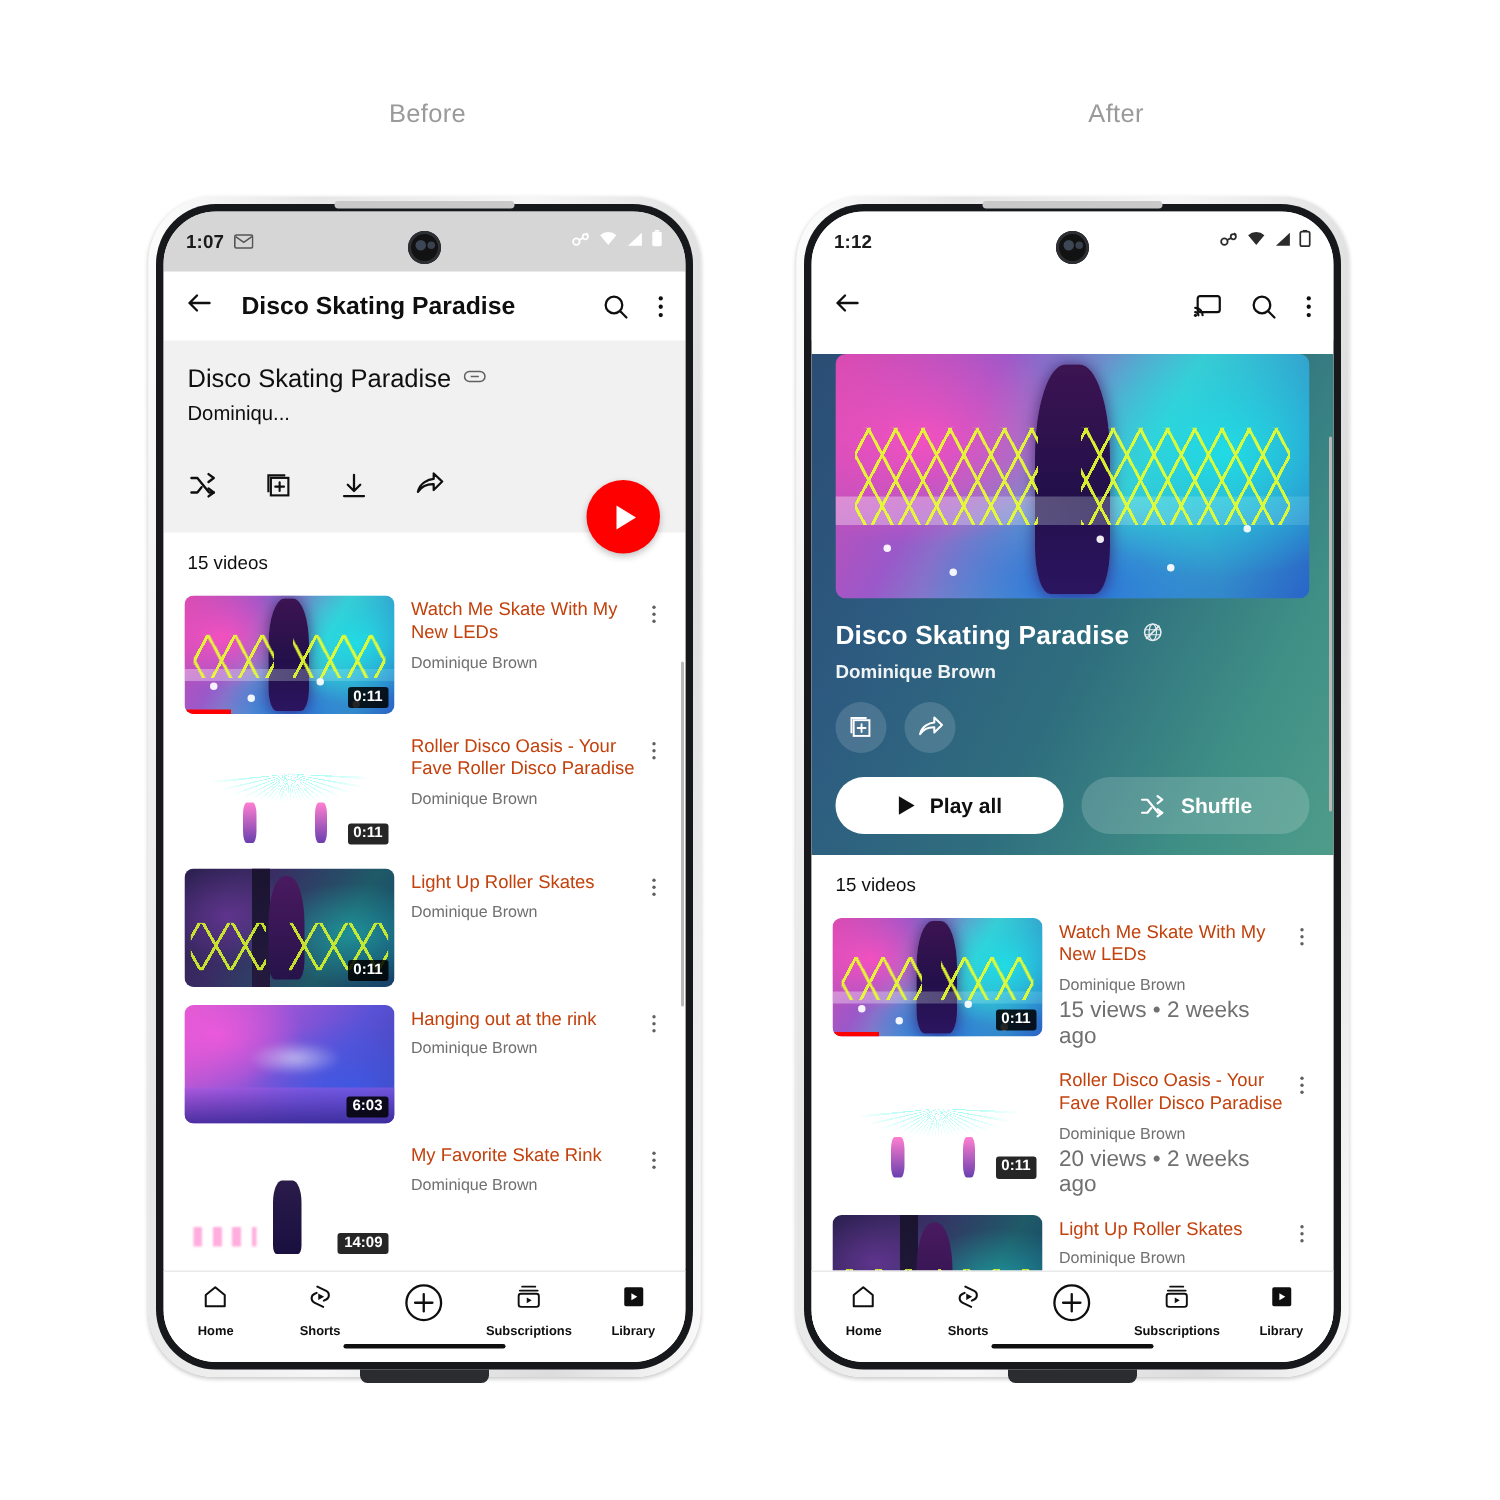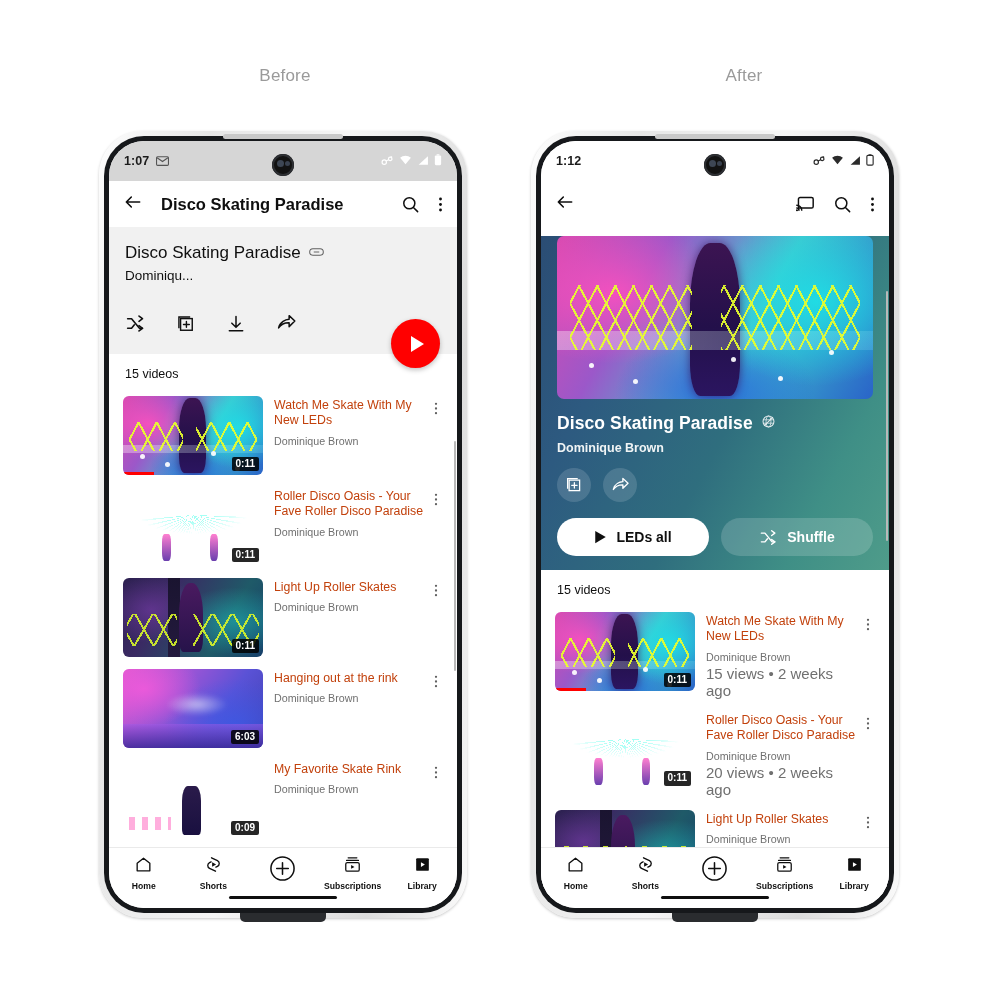--- a/index.html
+++ b/index.html
@@ -525,21 +525,21 @@
                 </svg>
             </div>
           </div>
 
           <div class="vrow">
             <div class="thumb">
               <div class="art art-rink">
                   <div class="lights"></div>
                   <div class="person"></div>
                 </div>
-              <div class="dur">0:09</div>
+              <div class="dur">14:09</div>
             </div>
             <div class="vmeta">
               <div class="vtitle">My Favorite Skate Rink</div>
               <div class="vchan">Dominique Brown</div>
             </div>
             <div class="dots">
               <svg width="4" height="17" viewBox="0 0 6 24">
                   <circle cx="3" cy="5" r="1.7" fill="#606060"></circle>
                   <circle cx="3" cy="12" r="1.7" fill="#606060"></circle>
                   <circle cx="3" cy="19" r="1.7" fill="#606060"></circle>
@@ -710,21 +710,21 @@
                   </svg>
               </div>
             </div>
             <div class="hero-btns">
               <div class="pill primary">
                 <span style="display:inline-flex">
                   <svg width="13" height="14" viewBox="0 0 14 16">
                       <path d="M1 1l12 7-12 7z" fill="#0f0f0f"></path>
                     </svg>
                 </span>
-                <span>LEDs all</span>
+                <span>Play all</span>
               </div>
               <div class="pill secondary">
                 <span style="display:inline-flex">
                   <svg width="19" height="19" viewBox="0 0 24 24">
                       <path d="M16 3.5l4 3-4 3M16 14.5l4 3-4 3" fill="none" stroke="#fff" stroke-width="1.8" stroke-linecap="round" stroke-linejoin="round"></path>
                       <path d="M3 6.5h4.5l9 11H20M3 17.5h4.5l3.2-4" fill="none" stroke="#fff" stroke-width="1.8" stroke-linecap="round" stroke-linejoin="round"></path>
                     </svg>
                 </span>
                 <span>Shuffle</span>
               </div>

